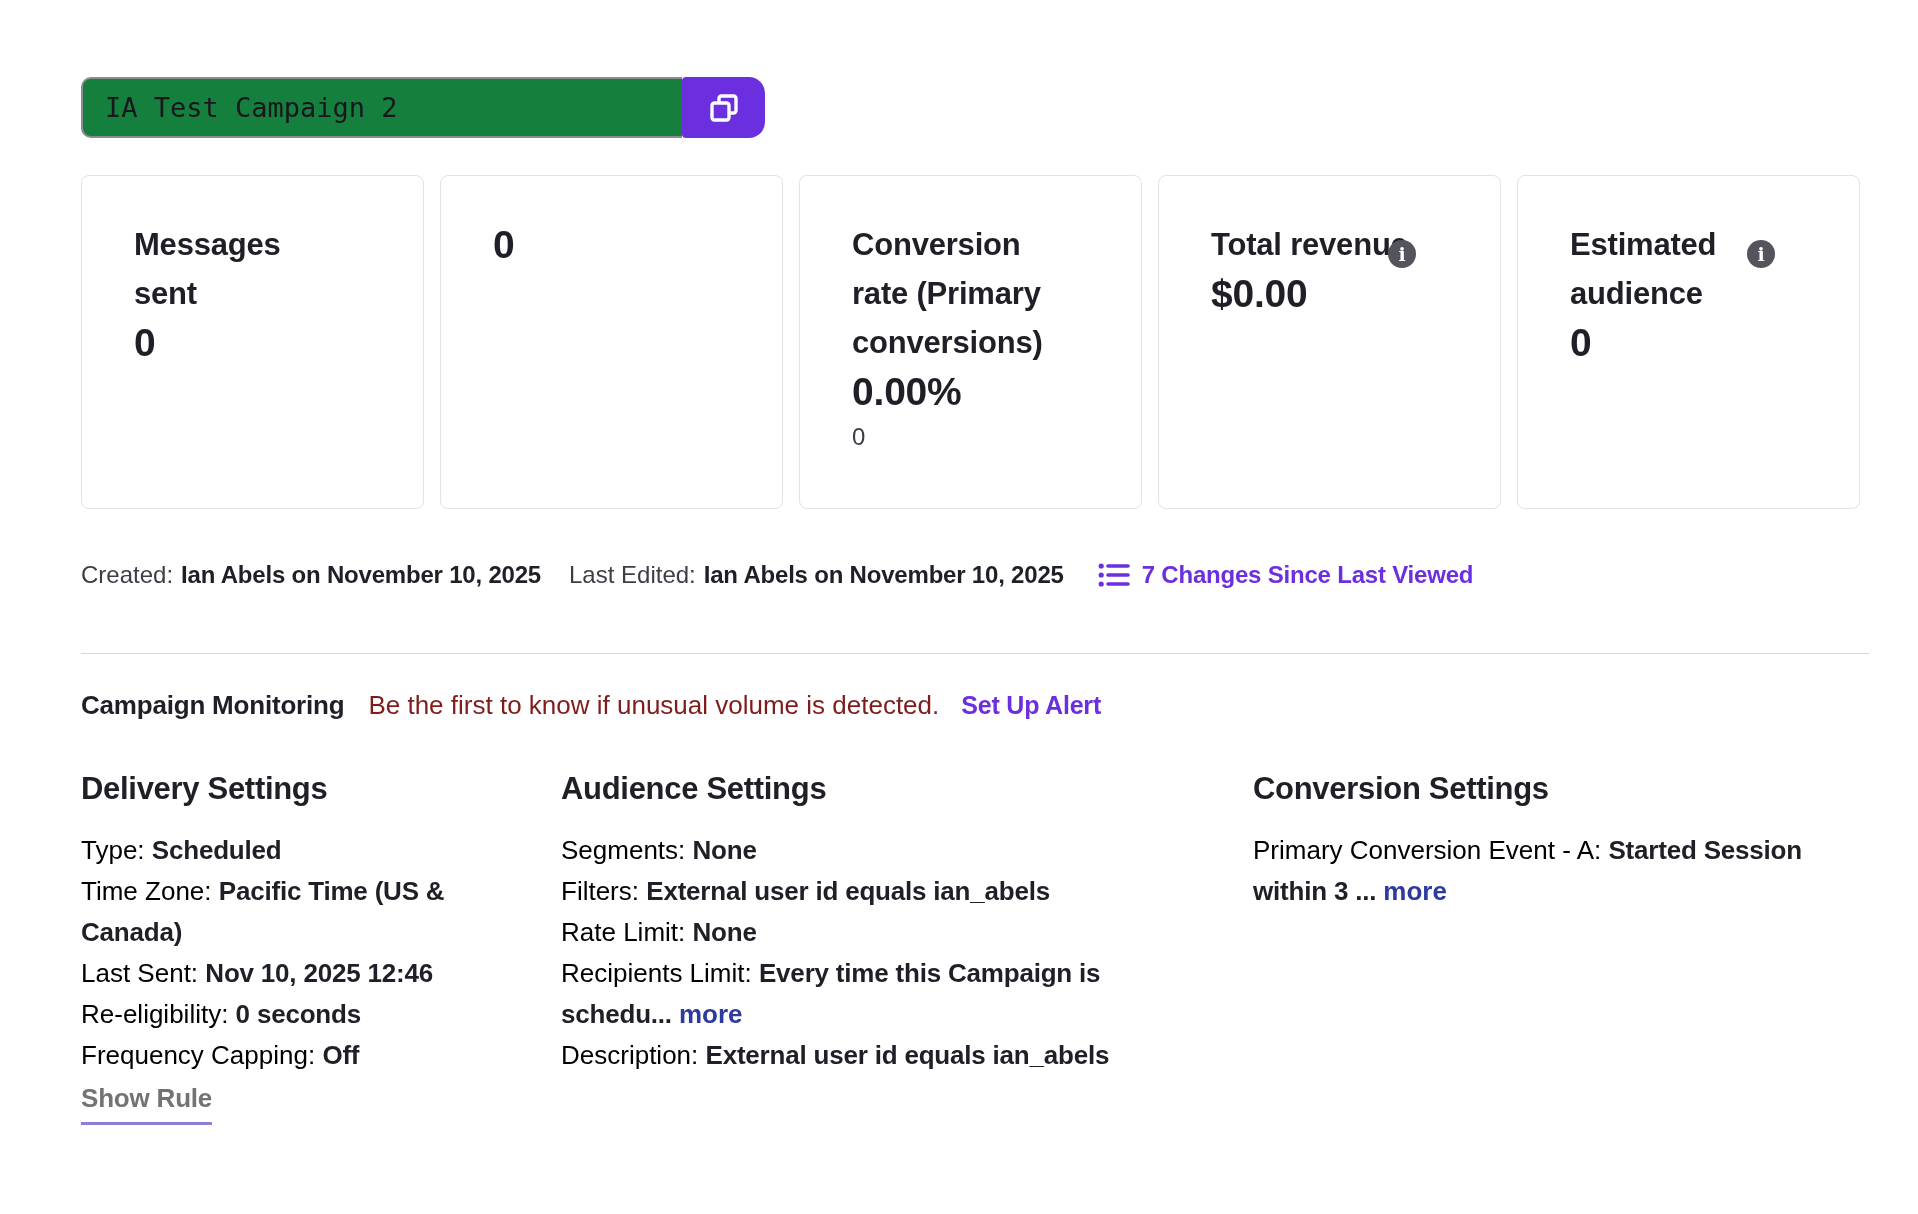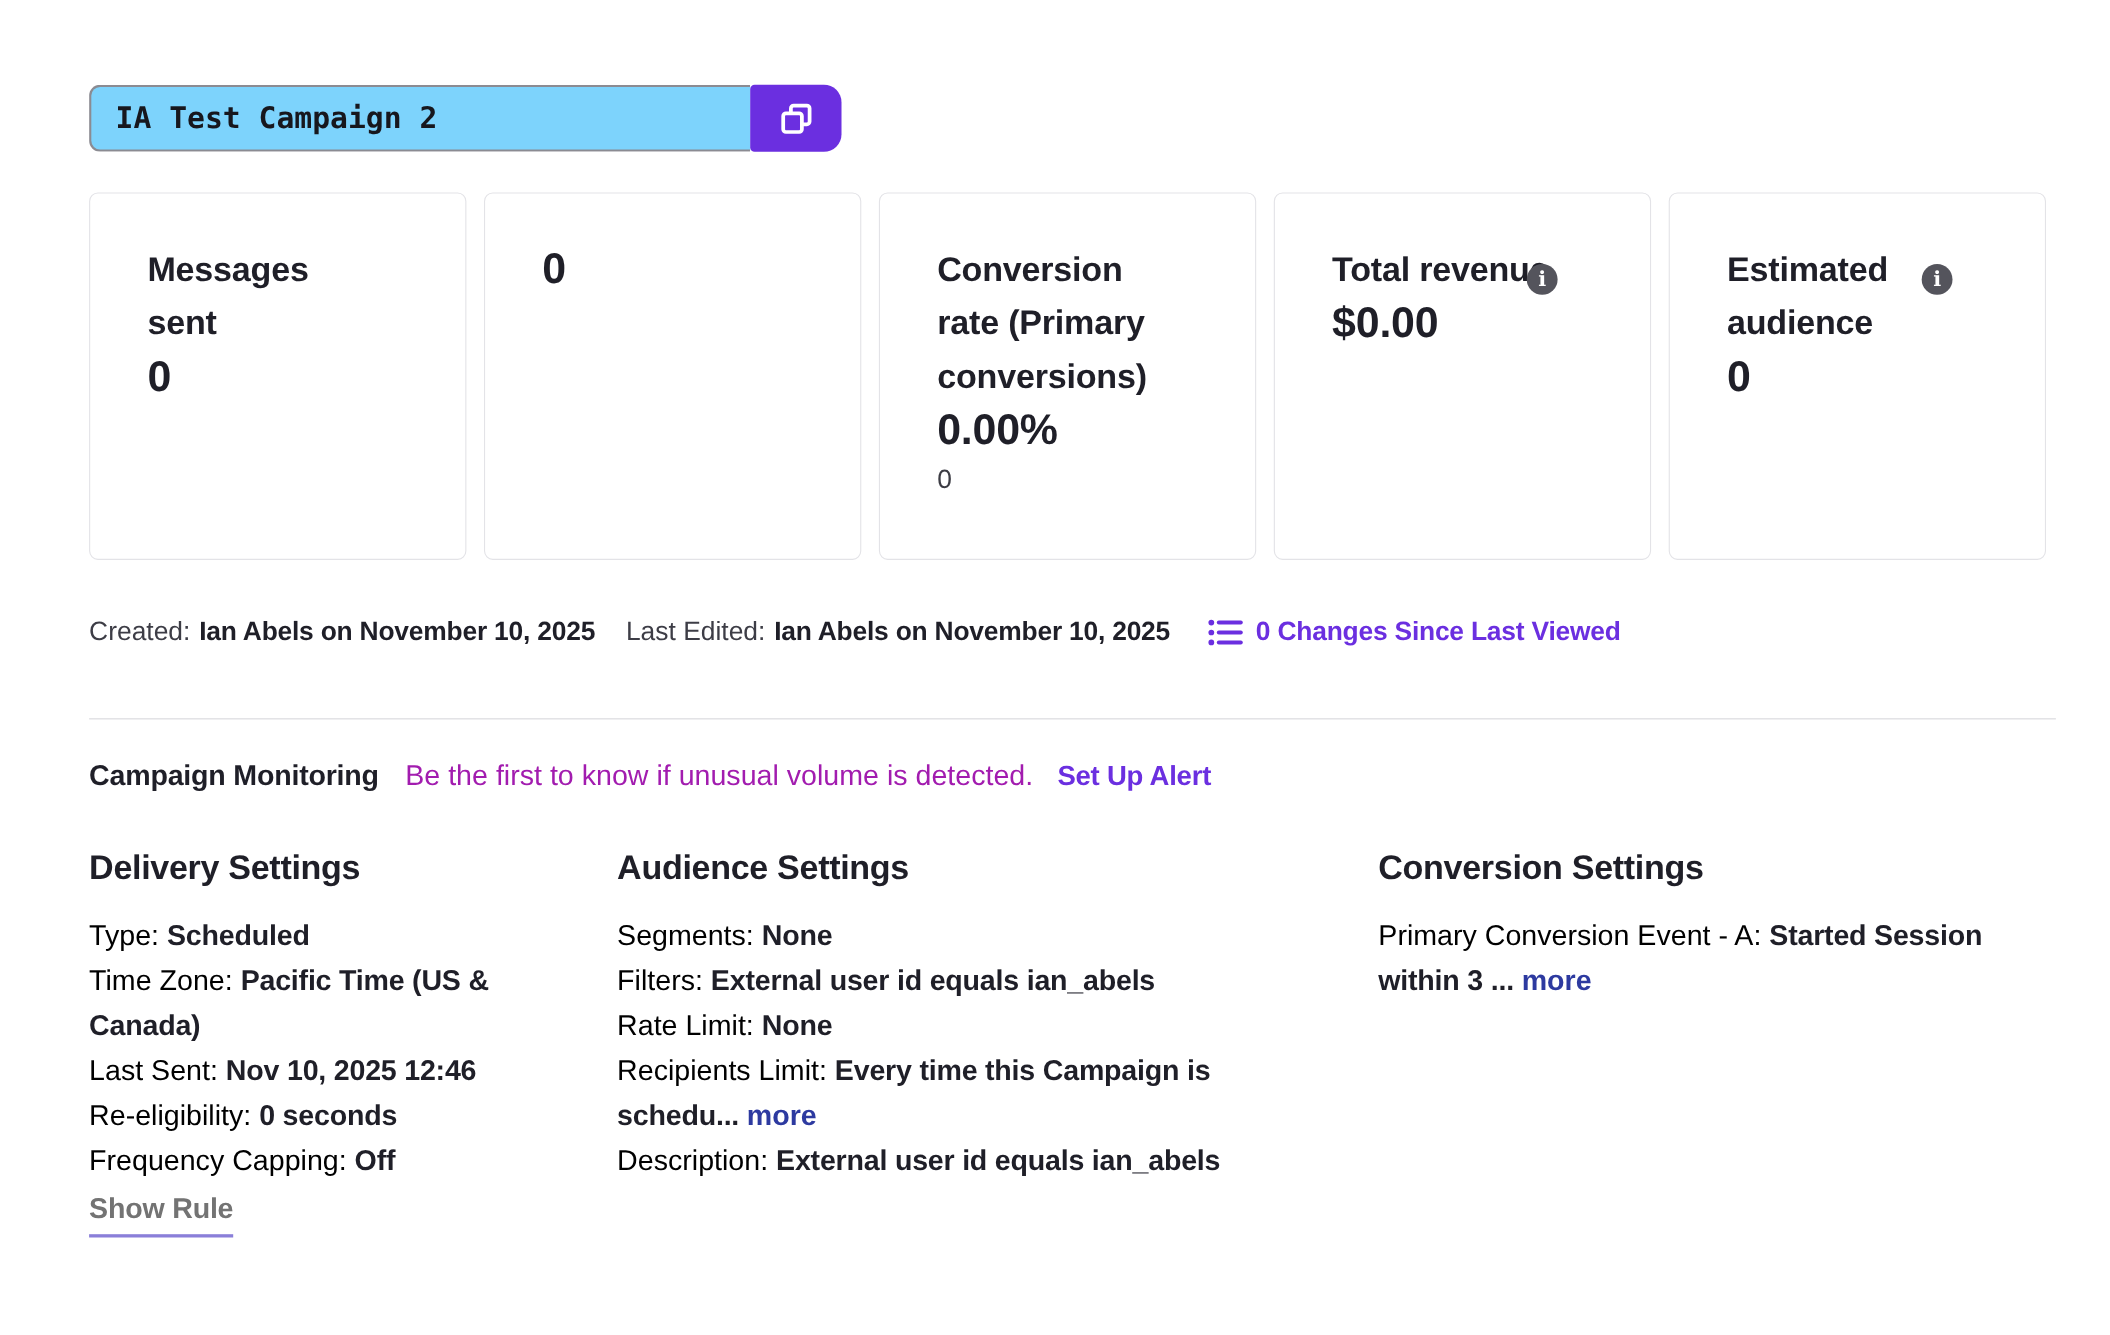--- a/index.html
+++ b/index.html
@@ -3,25 +3,25 @@
 <meta charset="utf-8">
 <style>
   * { margin:0; padding:0; box-sizing:border-box; }
   html,body { width:1918px; height:1214px; background:#ffffff; overflow:hidden; }
   body { font-family:"Liberation Sans", sans-serif; color:#1f1f28; }
   .page { padding:77px 49px 0 81px; width:1918px; }
 
   
   .name-row { display:flex; align-items:stretch; height:61px; width:684px; }
   .name-input {
-    width:601px; height:61px; background:#7dd3fc;
+    width:601px; height:61px; background:#15803d;
     border:2px solid #8b8b92; border-right:none;
     border-radius:10px 0 0 10px;
     font-family:"DejaVu Sans Mono", monospace;
-    font-size:27px; color:#17171d; padding:0 0 0 22px; outline:none;font-weight:bold;
+    font-size:27px; color:#17171d; padding:0 0 0 22px; outline:none;
   }
   .copy-btn {
     width:83px; height:61px; background:#6B2FE0; border:none; cursor:pointer;
     border-radius:4px 16px 16px 4px; display:flex; align-items:center; justify-content:center;
   }
 
   
   .cards { display:flex; gap:16px; margin-top:37px; }
   .card {
     position:relative; width:343px; height:334px; background:#fff;
@@ -45,21 +45,21 @@
   .meta-group + .meta-group { margin-left:28px; }
   .changes-link { display:flex; align-items:center; margin-left:34px; color:#6B2FE0;
     font-weight:700; font-size:24px; text-decoration:none; letter-spacing:-0.2px; cursor:pointer; }
   .changes-link svg { margin-right:12px; }
 
   .divider { border:none; border-top:1px solid #d8d8dc; margin-top:64px; width:1788px; }
 
   
   .monitor-row { display:flex; align-items:baseline; margin-top:36px; font-size:26px; }
   .monitor-title { font-weight:700; letter-spacing:-0.2px; }
-  .monitor-desc { color:#a21caf; margin-left:24px; }
+  .monitor-desc { color:#7f1d1d; margin-left:24px; }
   .monitor-link { color:#6B2FE0; font-weight:700; font-size:25px; margin-left:22px;
     text-decoration:none; letter-spacing:-0.2px; cursor:pointer; }
 
   
   .settings { display:flex; margin-top:48px; }
   .col { flex:0 0 auto; }
   .col-delivery { width:480px; }
   .col-audience { width:692px; }
   .col-conversion { width:616px; }
   .col h2 { font-size:31px; font-weight:700; letter-spacing:-0.3px; line-height:40px; }
@@ -133,21 +133,21 @@
     </span>
     <a class="changes-link">
       <svg width="32" height="26" viewBox="0 0 32 26">
         <circle cx="3.2" cy="4" r="2.6" fill="#6B2FE0"></circle>
         <circle cx="3.2" cy="13" r="2.6" fill="#6B2FE0"></circle>
         <circle cx="3.2" cy="22" r="2.6" fill="#6B2FE0"></circle>
         <line x1="10" y1="4" x2="30" y2="4" stroke="#6B2FE0" stroke-width="3.6" stroke-linecap="round"></line>
         <line x1="10" y1="13" x2="30" y2="13" stroke="#6B2FE0" stroke-width="3.6" stroke-linecap="round"></line>
         <line x1="10" y1="22" x2="30" y2="22" stroke="#6B2FE0" stroke-width="3.6" stroke-linecap="round"></line>
       </svg>
-      <span>0 Changes Since Last Viewed</span>
+      <span>7 Changes Since Last Viewed</span>
     </a>
   </div>
 
   <hr class="divider">
 
   <div class="monitor-row">
     <span class="monitor-title">Campaign Monitoring</span>
     <span class="monitor-desc">Be the first to know if unusual volume is detected.</span>
     <a class="monitor-link">Set Up Alert</a>
   </div>

